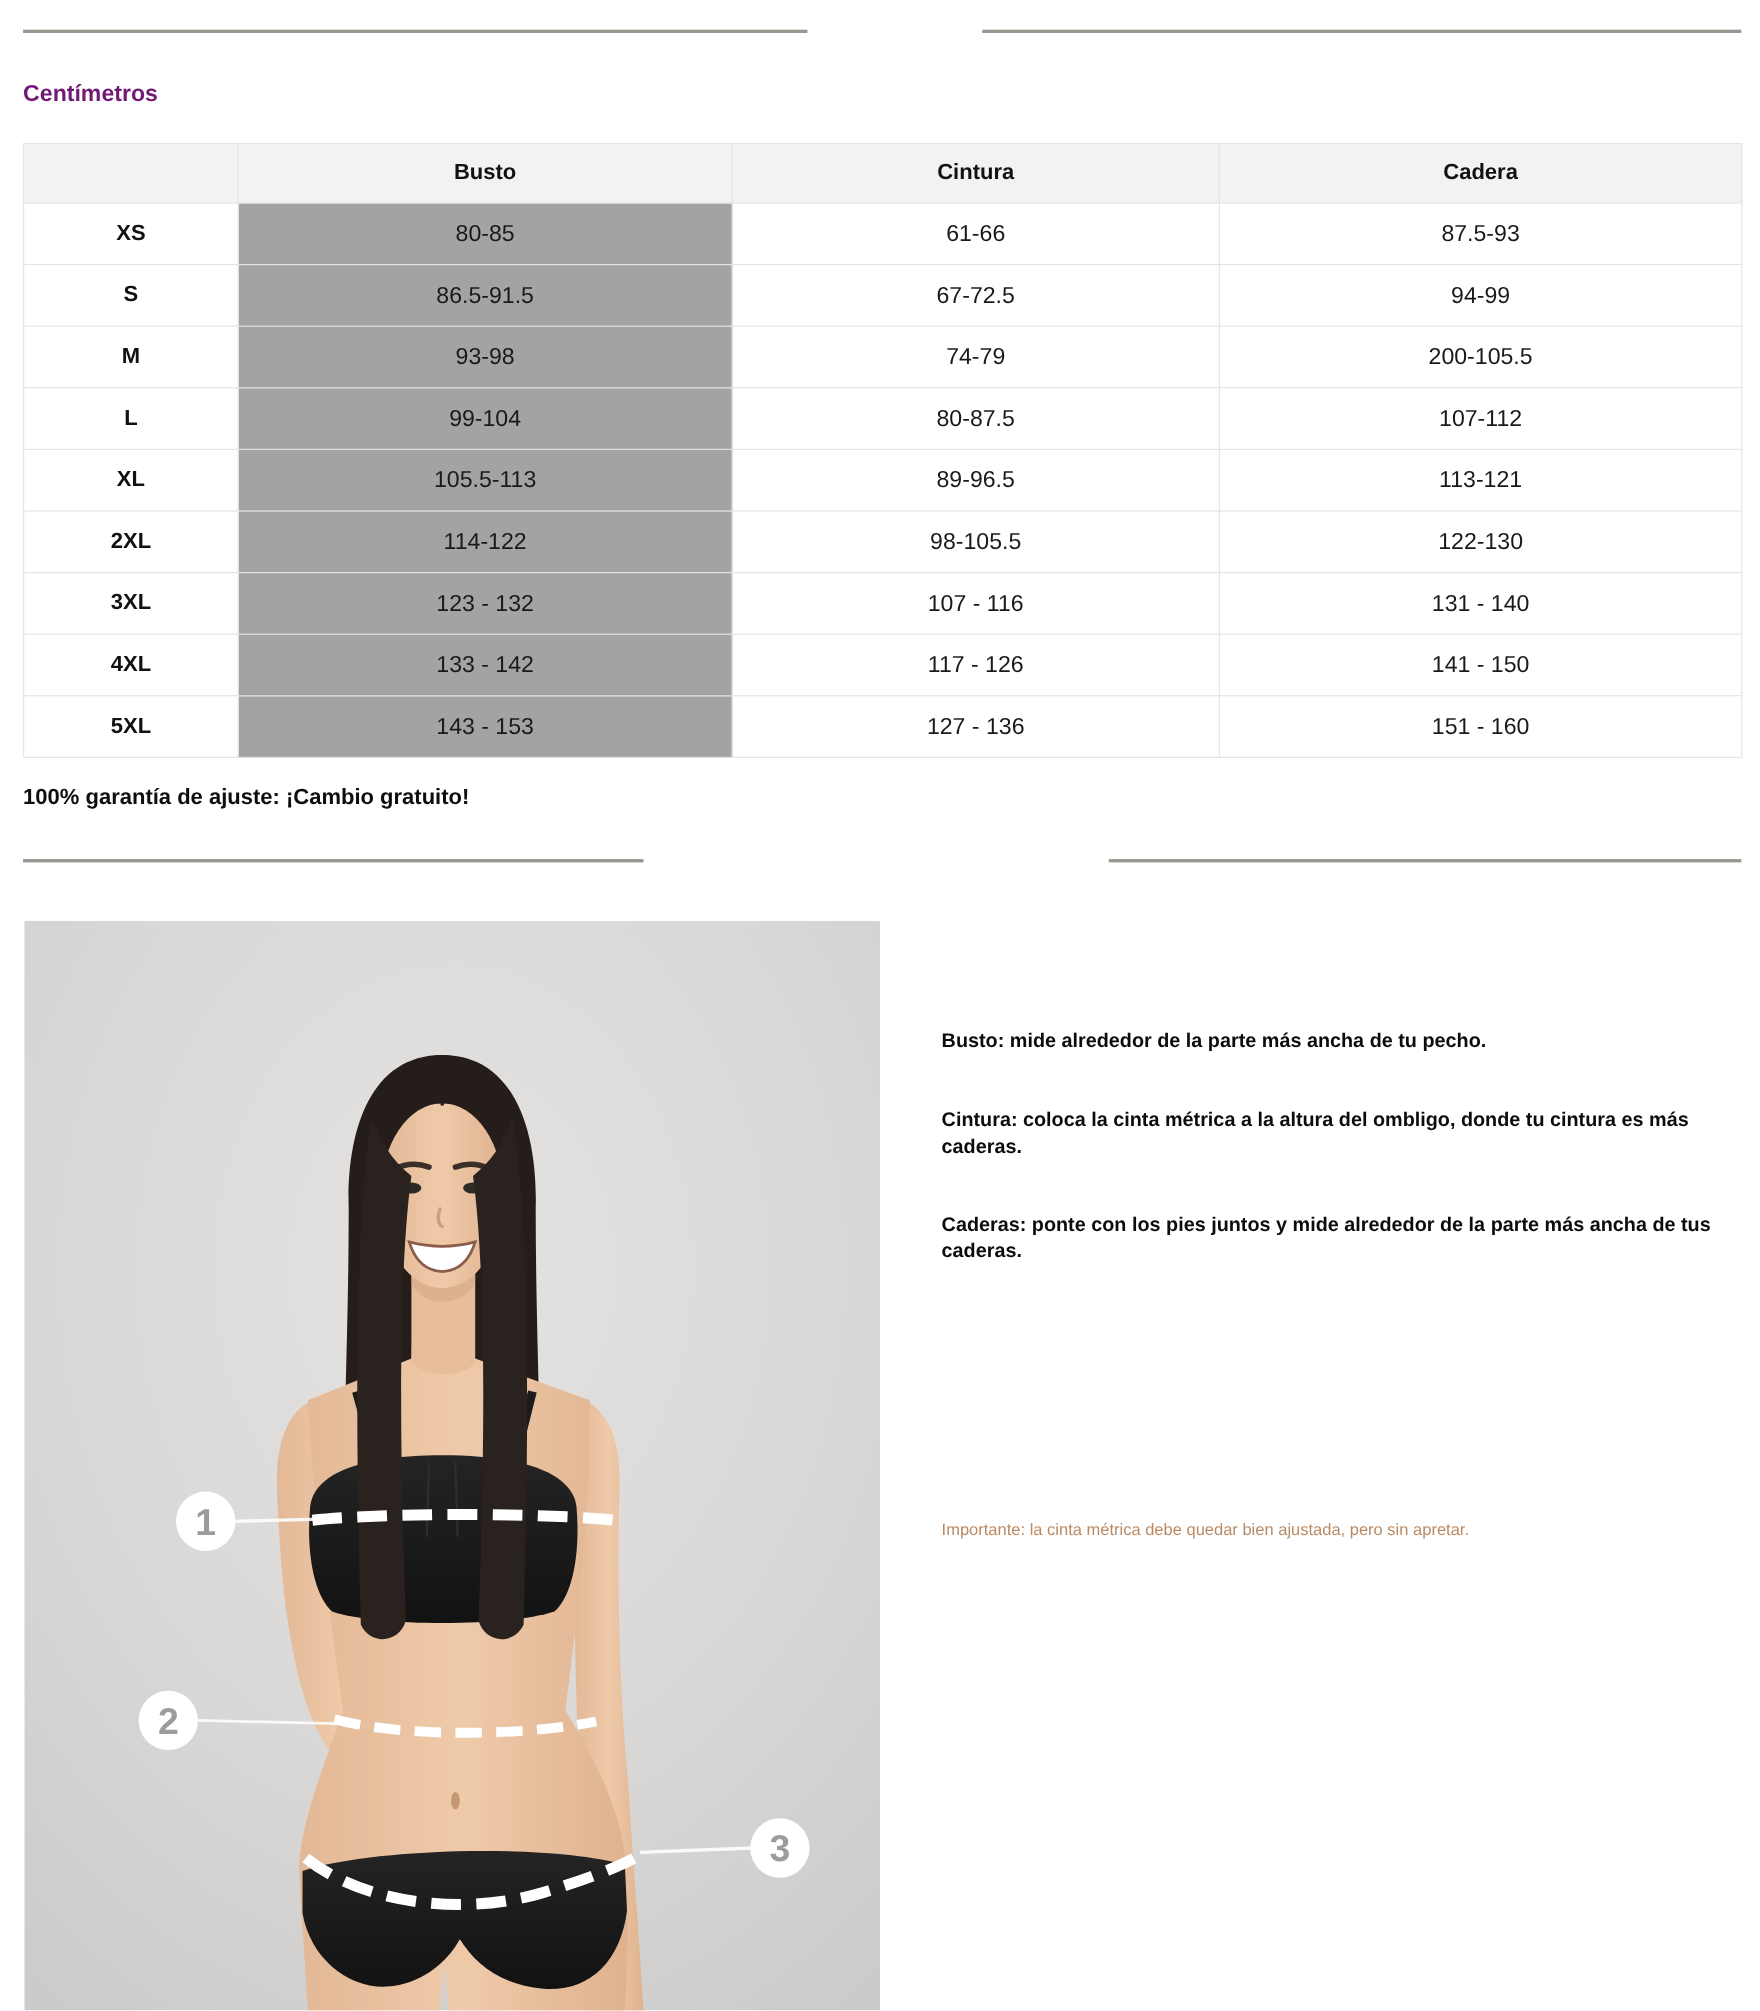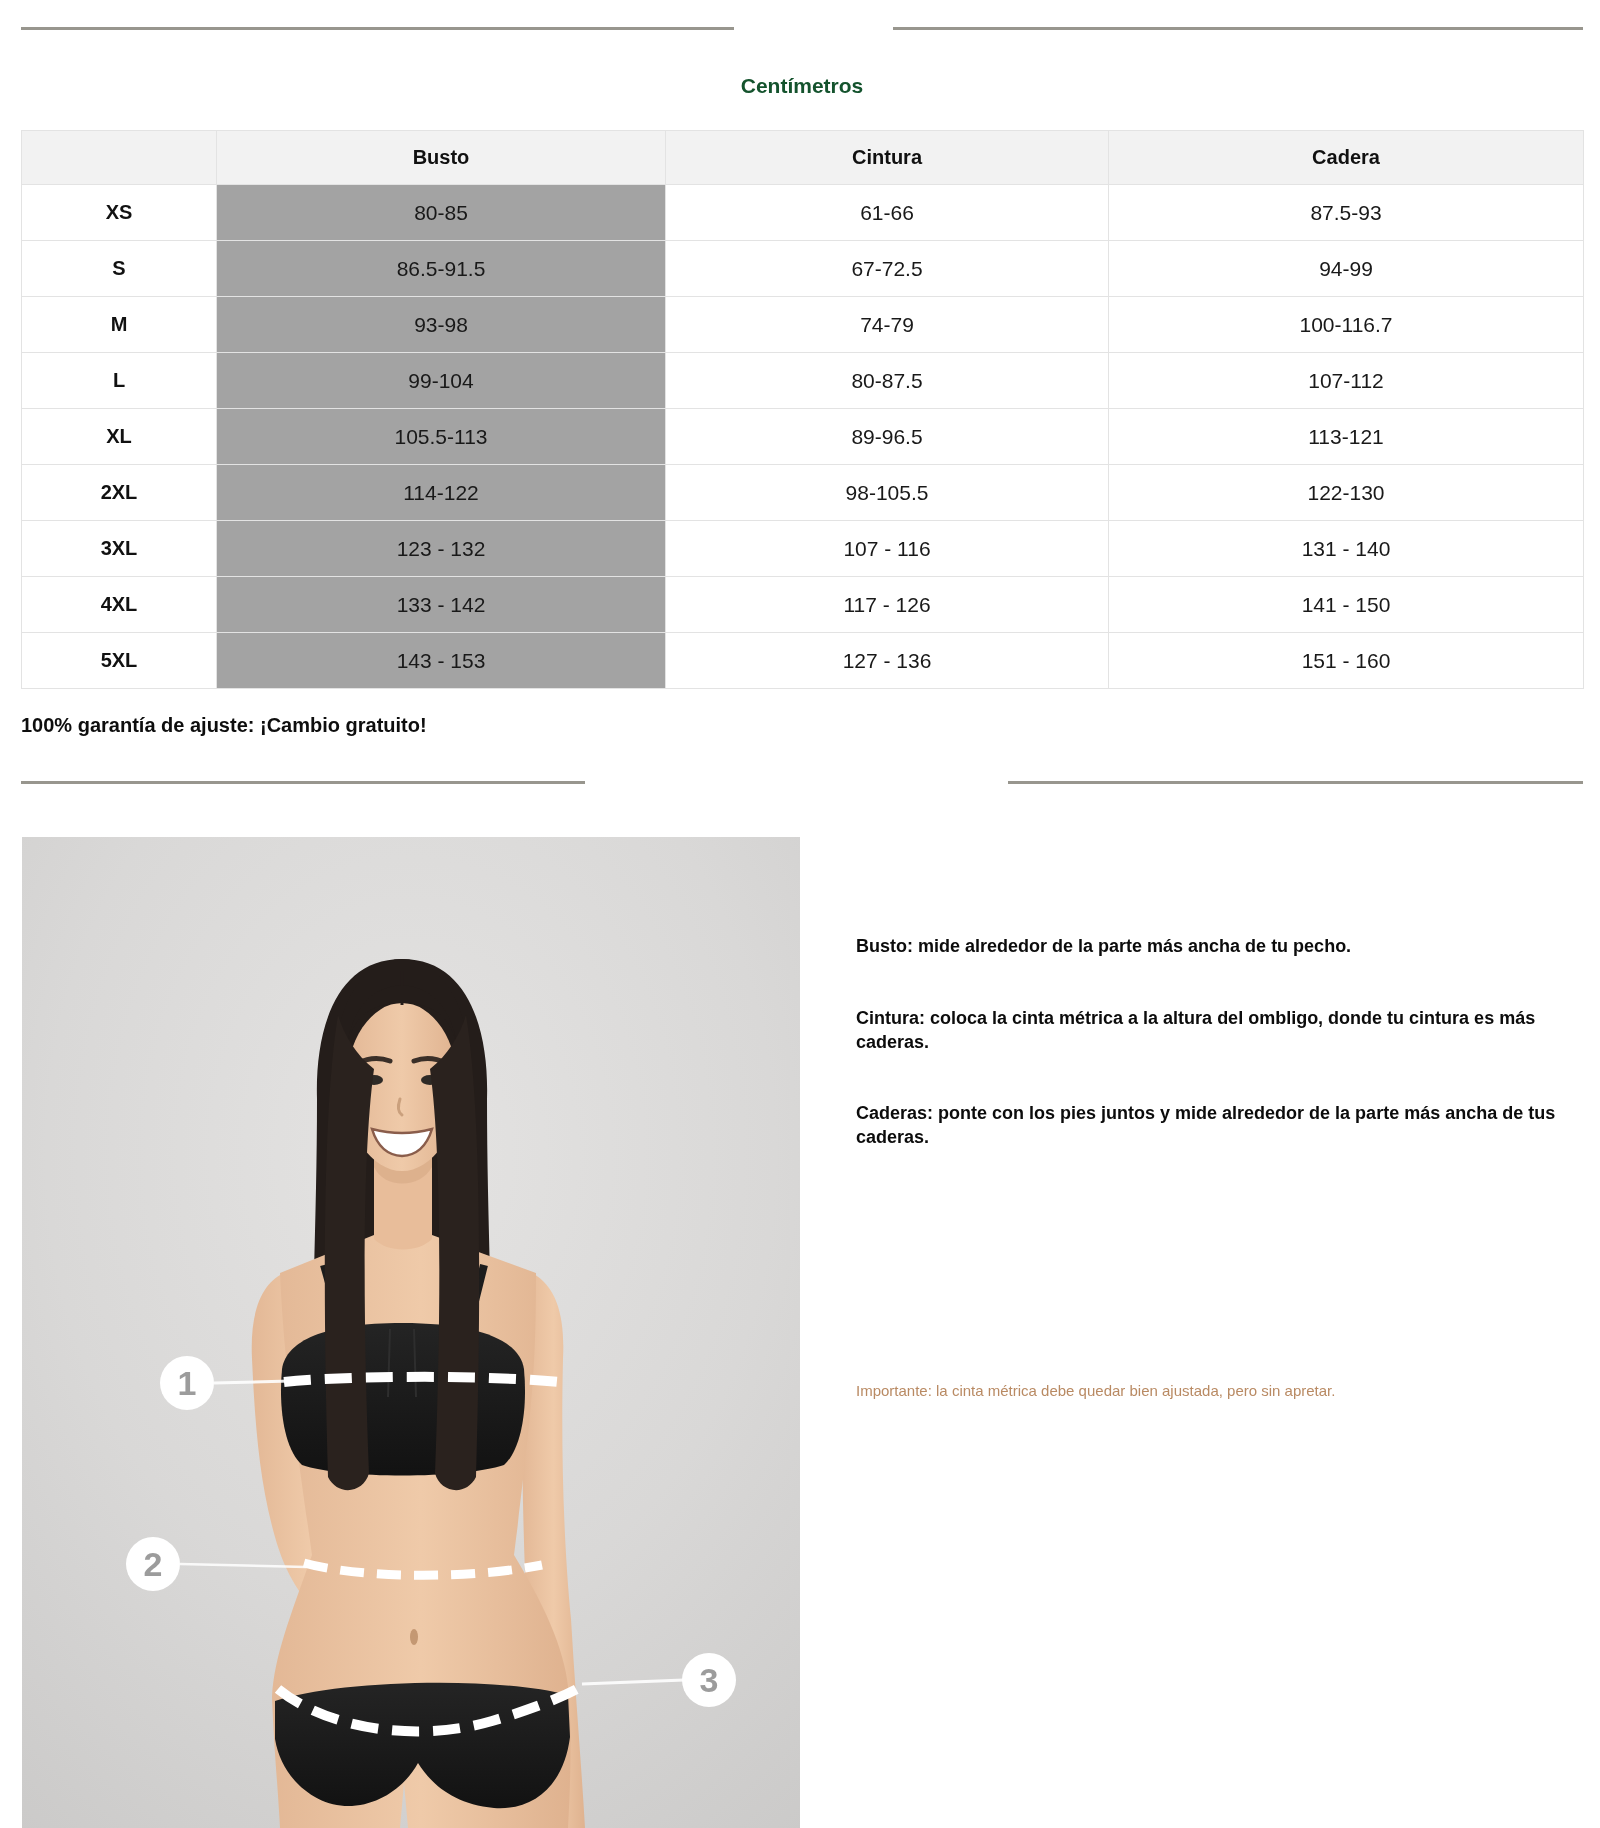--- a/index.html
+++ b/index.html
@@ -3,22 +3,22 @@
 <meta charset="utf-8">
 <style>
   html,body{margin:0;padding:0;background:#ffffff;}
   body{font-family:"Liberation Sans","DejaVu Sans",sans-serif;color:#151515;}
   .page{position:relative;width:1600px;height:1828px;background:#fff;overflow:hidden;}
 
   .rule{position:absolute;height:3px;background:#98968e;}
   .rule-top-left{left:21px;top:27px;width:713px;}
   .rule-top-right{left:893px;top:27px;width:690px;}
 
-  .units-title{position:absolute;left:21px;top:74px;width:1562px;text-align:center;
-    font-size:21px;font-weight:bold;color:#14532d;}
+  .units-title{position:absolute;left:21px;top:74px;width:1562px;text-align:left;
+    font-size:21px;font-weight:bold;color:#701a75;}
 
   table.size-chart{position:absolute;left:21px;top:130px;width:1562px;
     border-collapse:collapse;table-layout:fixed;}
   table.size-chart col.c1{width:195px;}
   table.size-chart col.c2{width:449px;}
   table.size-chart col.c3{width:443px;}
   table.size-chart col.c4{width:475px;}
   table.size-chart th,table.size-chart td{border:1px solid #e3e3e3;text-align:center;vertical-align:middle;}
   table.size-chart thead th{height:51px;background:#f2f2f2;font-size:20px;font-weight:bold;color:#111;}
   table.size-chart tbody th{height:53px;background:#ffffff;font-size:20px;font-weight:bold;color:#111;}
@@ -79,21 +79,21 @@
         <tr>
           <th>S</th>
           <td class="shaded">86.5-91.5</td>
           <td>67-72.5</td>
           <td>94-99</td>
         </tr>
         <tr>
           <th>M</th>
           <td class="shaded">93-98</td>
           <td>74-79</td>
-          <td>100-116.7</td>
+          <td>200-105.5</td>
         </tr>
         <tr>
           <th>L</th>
           <td class="shaded">99-104</td>
           <td>80-87.5</td>
           <td>107-112</td>
         </tr>
         <tr>
           <th>XL</th>
           <td class="shaded">105.5-113</td>

